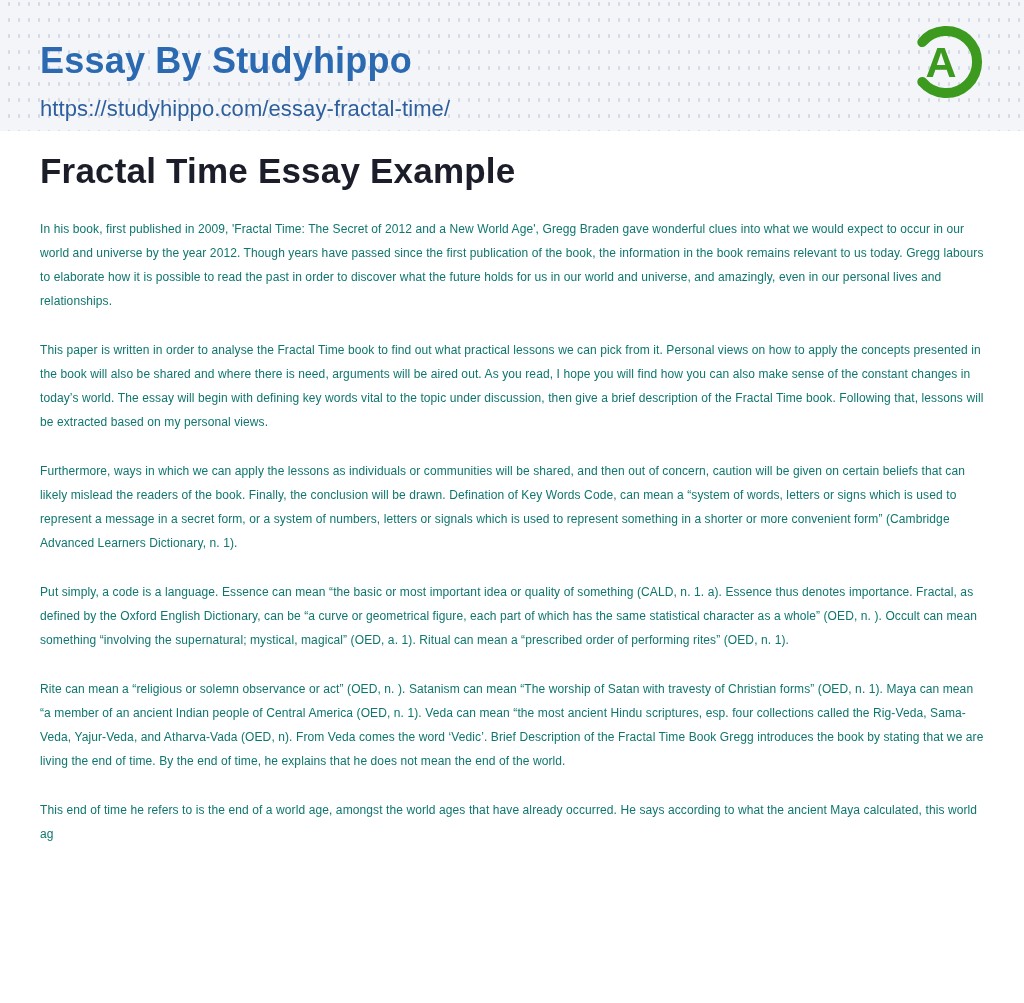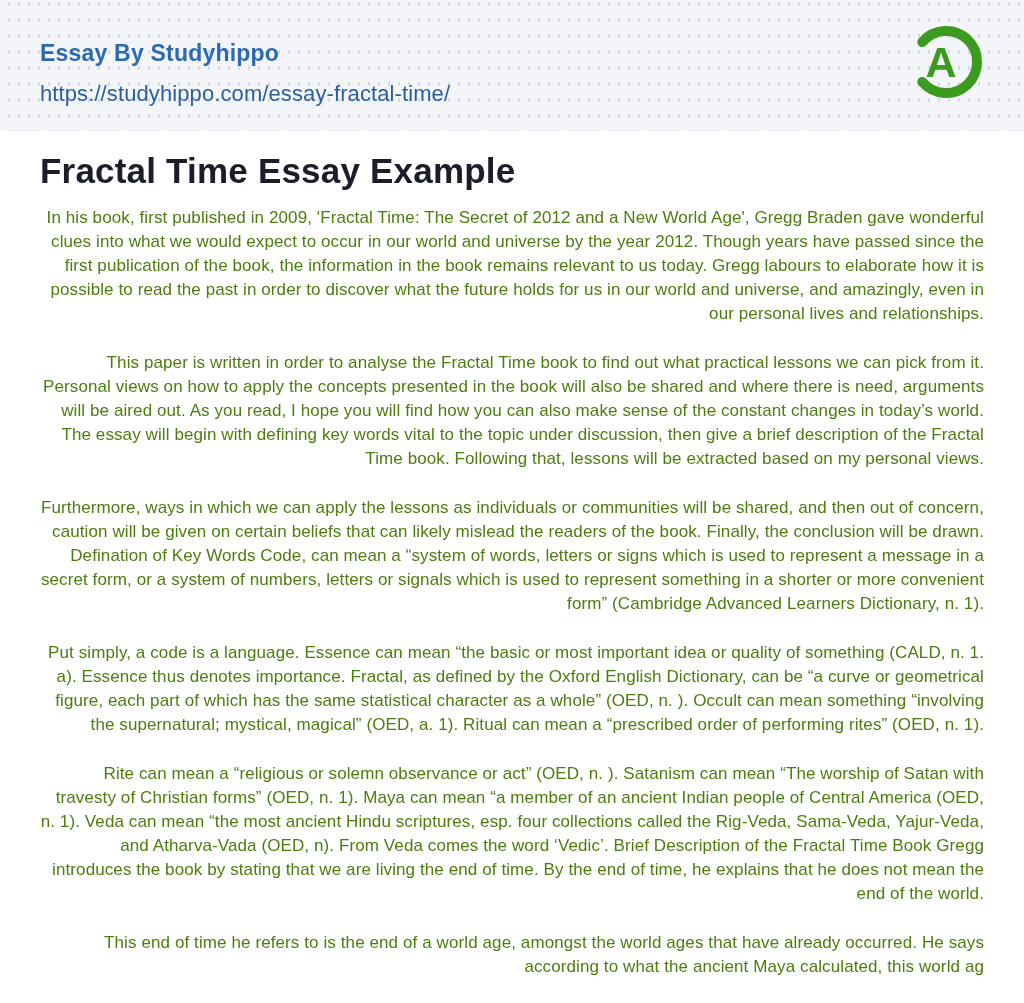--- a/index.html
+++ b/index.html
@@ -19,21 +19,21 @@
     background-image: radial-gradient(rgba(187,194,214,0.55) 1px, transparent 1.3px);
     background-size: 10px 16px;
     background-position: 4px 44px;
     display: flex;
     align-items: flex-start;
     justify-content: space-between;
     padding: 0 38px 0 40px;
   }
   .header-left { padding-top: 40px; }
   .header-title {
-    font-size: 23px;
+    font-size: 36px;
     font-weight: 700;
     color: #2b6ab1;
     letter-spacing: 0.2px;
     line-height: 1.15;
   }
   .header-url {
     display: inline-block;
     margin-top: 15px;
     font-size: 22px;
     font-weight: 500;
@@ -53,30 +53,29 @@
   
   .article {
     padding: 19px 40px 0 40px;
   }
   .article-title {
     font-size: 35px;
     font-weight: 700;
     color: #1b1d29;
     letter-spacing: 0.2px;
     line-height: 1.2;
-    margin-bottom: 14px;
+    margin-bottom: 25px;
   }
   .article p {
-    font-size: 17px;
+    font-size: 12px;
     line-height: 24px;
-    color: #4d7c0f;
+    color: #0f766e;
     letter-spacing: 0.1px;
     margin-bottom: 25px;
     max-width: 944px;
-    text-align: right;
   }
 </style>
 </head>
 <body>
 
 <header class="page-header">
   <div class="header-left">
     <div class="header-title">Essay By Studyhippo</div>
     <a class="header-url" href="#">https://studyhippo.com/essay-fractal-time/</a>
   </div>

